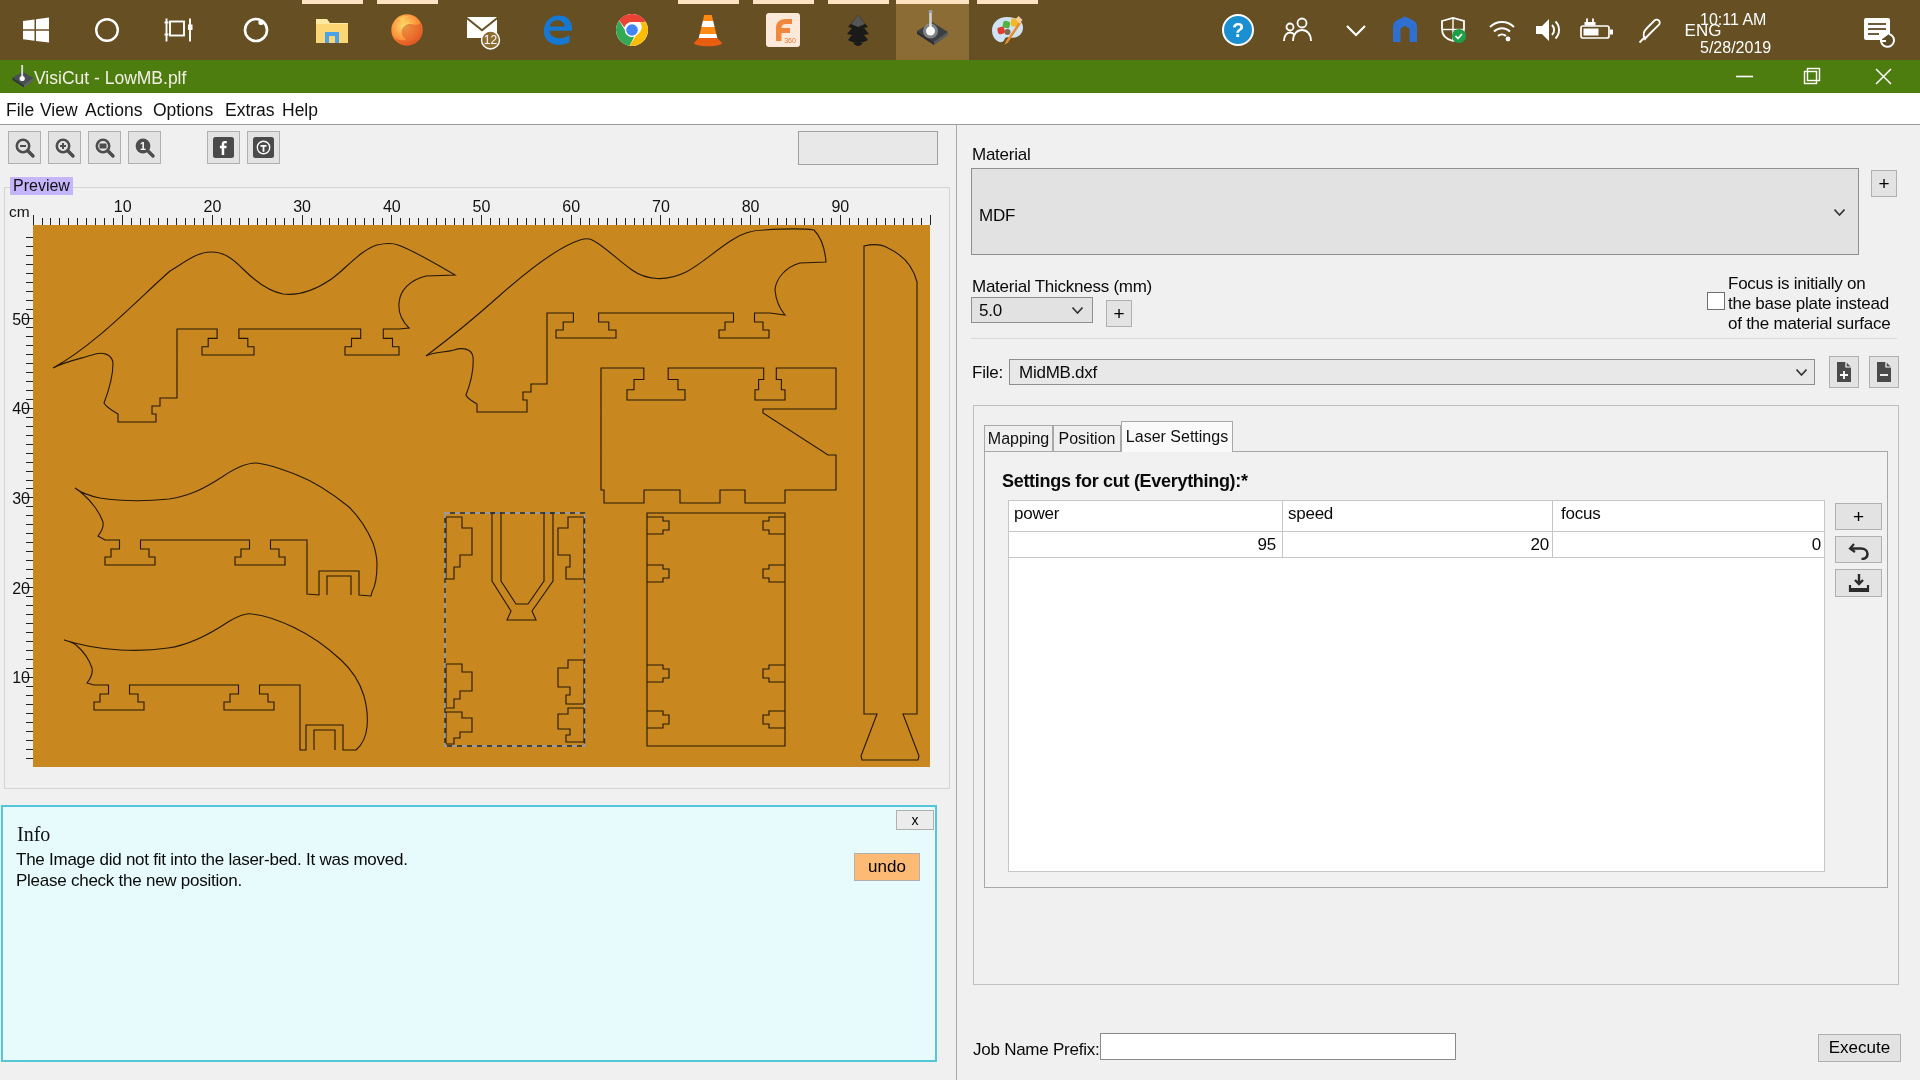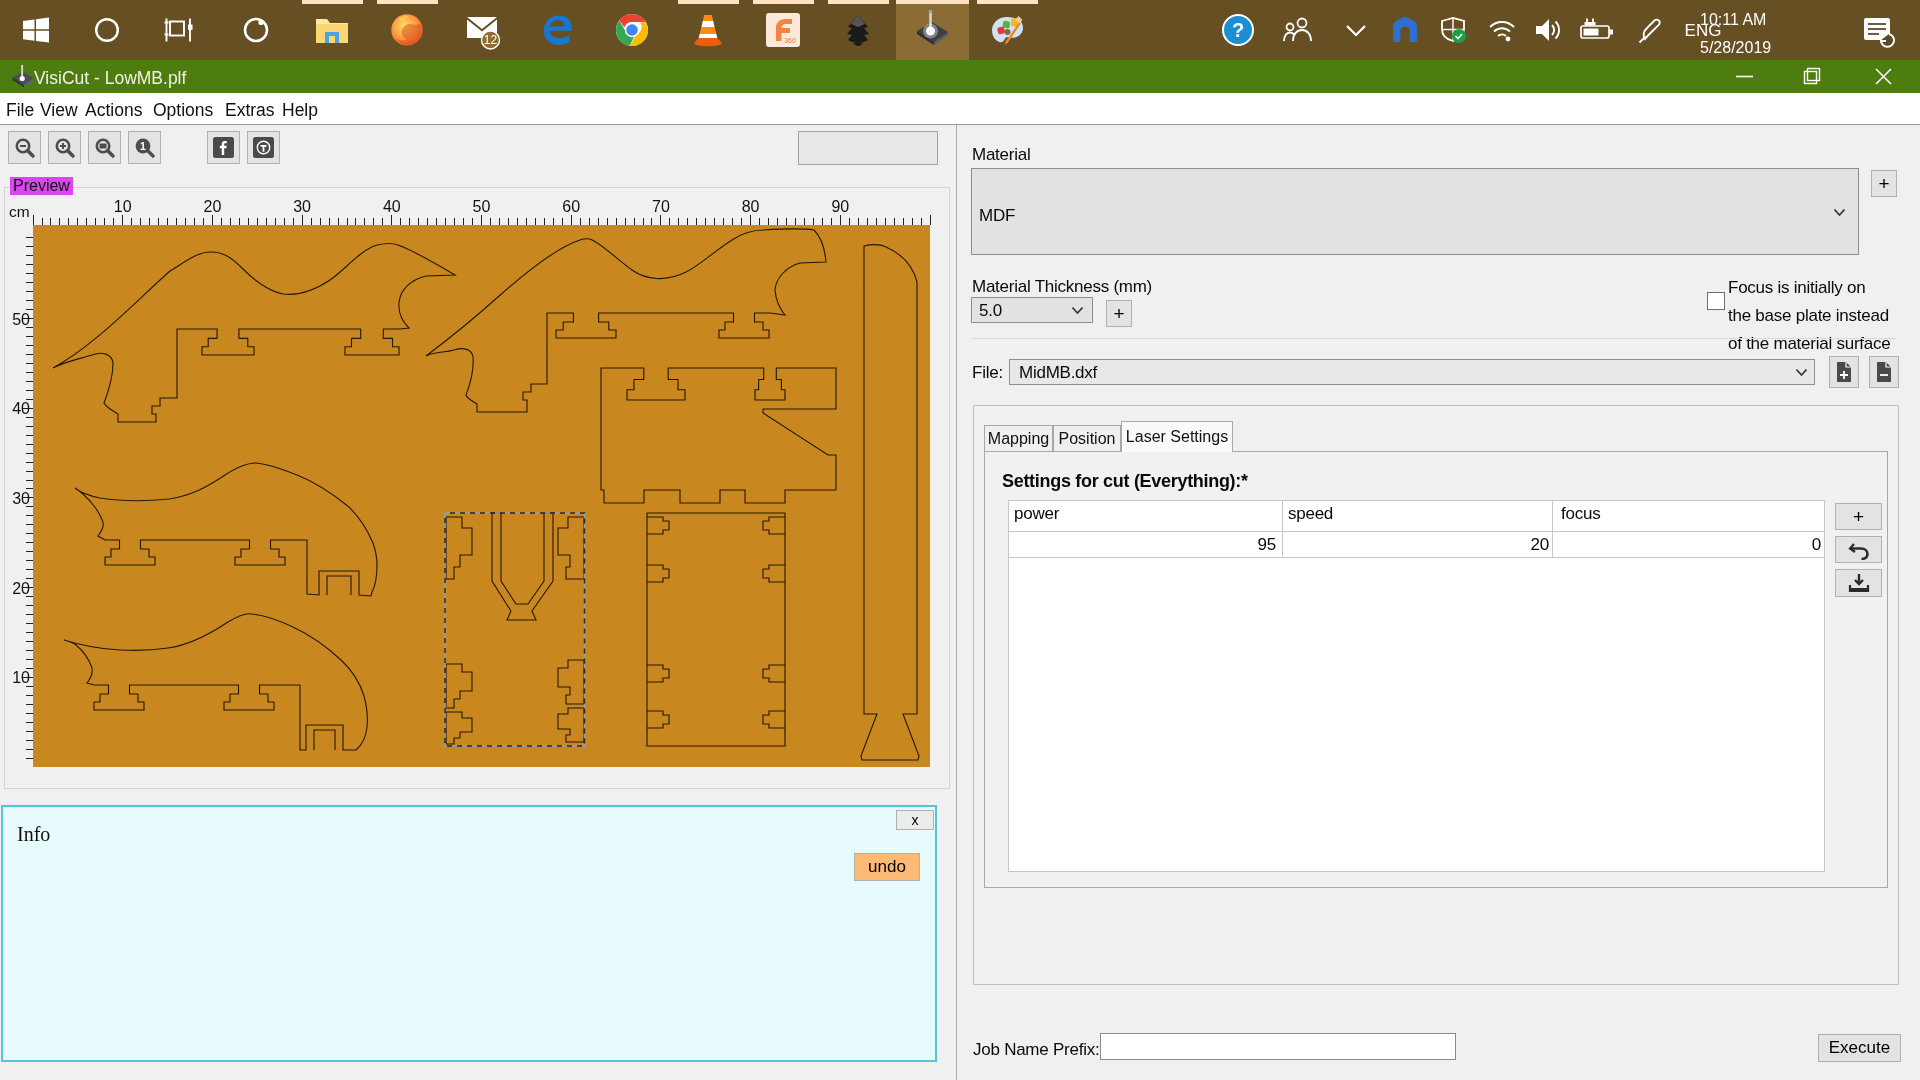--- a/index.html
+++ b/index.html
@@ -292,21 +292,21 @@
 <div class="btn" style="left:247px;top:131px;width:33px;height:33px;">
     <svg width="21" height="21" viewBox="0 0 21 21">
       <rect width="21" height="21" rx="2.5" fill="#4a4a4a"></rect>
       <circle cx="10.5" cy="10.5" r="6.2" fill="none" stroke="#fff" stroke-width="1.4"></circle>
       <path fill="#fff" d="M7.5,8 h6 v1.7 h-2.1 v5 h-1.8 v-5 H7.5 Z"></path>
     </svg>
   </div>
 <div class="abs" style="left:798px;top:131px;width:140px;height:34px;background:#e8e8e8;border:1.5px solid #a0a0a0;"></div>
 
 <div class="abs" style="left:4px;top:187px;width:946px;height:602px;border:1px solid #d4d4d4;"></div>
-<div class="abs" style="left:10px;top:177px;background:#d946ef;padding:0 3px;font-size:16px;color:#111;">Preview</div>
+<div class="abs" style="left:10px;top:177px;background:#c4b5fd;padding:0 3px;font-size:16px;color:#111;">Preview</div>
 
 <svg class="abs" style="left:0;top:0;" width="956" height="800" viewBox="0 0 956 800">
   <rect x="33" y="225" width="897" height="542" fill="#c8871f"></rect>
   <g stroke="#222" stroke-width="1" shape-rendering="crispEdges">
       <line x1="33.0" y1="214.5" x2="33.0" y2="225"></line>
       <line x1="42.0" y1="217.5" x2="42.0" y2="225"></line>
       <line x1="50.9" y1="217.5" x2="50.9" y2="225"></line>
       <line x1="59.9" y1="217.5" x2="59.9" y2="225"></line>
       <line x1="68.9" y1="217.5" x2="68.9" y2="225"></line>
       <line x1="77.8" y1="217.5" x2="77.8" y2="225"></line>
@@ -510,20 +510,21 @@
   </g>
   <g fill="none">
     <rect x="445" y="513" width="139.5" height="233" stroke="#8aa0c8" stroke-width="1.4" stroke-dasharray="5 5"></rect>
     <rect x="445" y="513" width="139.5" height="233" stroke="#2a2a2a" stroke-width="1.4" stroke-dasharray="5 5" stroke-dashoffset="5"></rect>
   </g>
 </svg>
 
 <div class="abs" style="left:1px;top:805px;width:936px;height:257px;background:#e7fafc;border:2px solid #53c6d8;">
   <div class="btn" style="left:893px;top:3px;width:38px;height:20px;font-size:14px;background:#ececec;">x</div>
   <div class="abs" style="left:14px;top:16px;font-family:'Liberation Serif',serif;font-size:20px;color:#111;">Info</div>
+  <div class="abs t" style="left:13px;top:42px;line-height:21px;">The Image did not fit into the laser-bed. It was moved.<br>Please check the new position.</div>
   <div class="btn" style="left:851px;top:46px;width:66px;height:28px;font-size:17px;background:#fdba74;">undo</div>
 </div>
 
 <div class="abs" style="left:956px;top:125px;width:1px;height:955px;background:#ababab;"></div>
 
 <div class="abs t" style="left:972px;top:145px;">Material</div>
 <div class="combo" style="left:971px;top:168px;width:888px;height:87px;">
   <div class="abs t" style="left:7px;top:37px;">MDF</div>
   <svg class="chev" style="left:862px;top:40px;" viewBox="0 0 11 7">
       <path d="M0.5,0.5 L5.5,6 L10.5,0.5" fill="none" stroke="#333" stroke-width="1.6"></path>
@@ -534,21 +535,21 @@
 <div class="abs t" style="left:972px;top:277px;">Material Thickness (mm)</div>
 <div class="combo" style="left:971px;top:297px;width:122px;height:26px;">
   <div class="abs t" style="left:7px;top:3px;">5.0</div>
   <svg class="chev" style="left:100px;top:9px;" viewBox="0 0 11 7">
       <path d="M0.5,0.5 L5.5,6 L10.5,0.5" fill="none" stroke="#333" stroke-width="1.6"></path>
     </svg>
 </div>
 <div class="btn" style="left:1106px;top:300px;width:26px;height:27px;font-size:19px;">+</div>
 
 <div class="abs" style="left:1707px;top:292px;width:18px;height:18px;background:#fff;border:1px solid #707070;"></div>
-<div class="abs t" style="left:1728px;top:274px;line-height:28px;">Focus is initially on<br>the base plate instead<br>of the material surface</div>
+<div class="abs t" style="left:1728px;top:274px;line-height:20px;">Focus is initially on<br>the base plate instead<br>of the material surface</div>
 
 <div class="abs" style="left:971px;top:338px;width:926px;height:1px;background:#d9d9d9;"></div>
 
 <div class="abs t" style="left:972px;top:363px;">File:</div>
 <div class="combo" style="left:1009px;top:359px;width:806px;height:26px;background:#e8e8e8;">
   <div class="abs t" style="left:9px;top:3px;">MidMB.dxf</div>
   <svg class="chev" style="left:786px;top:9px;" viewBox="0 0 11 7">
       <path d="M0.5,0.5 L5.5,6 L10.5,0.5" fill="none" stroke="#333" stroke-width="1.6"></path>
     </svg>
 </div>

